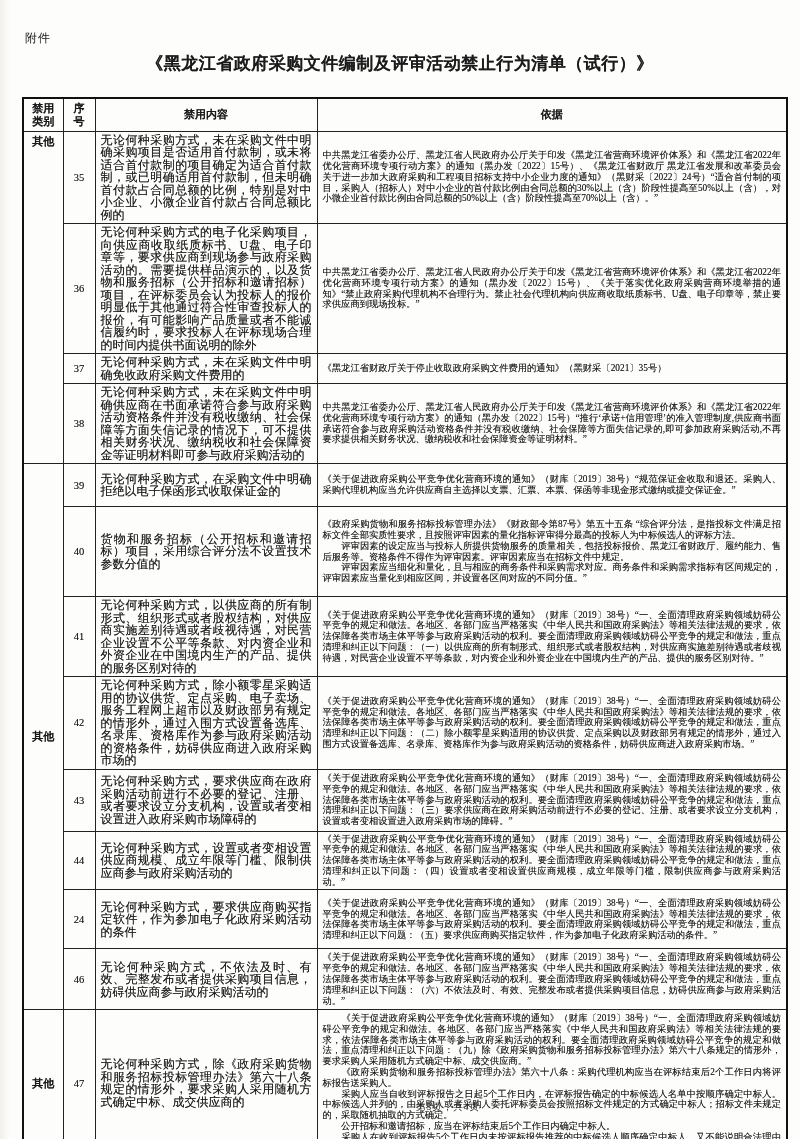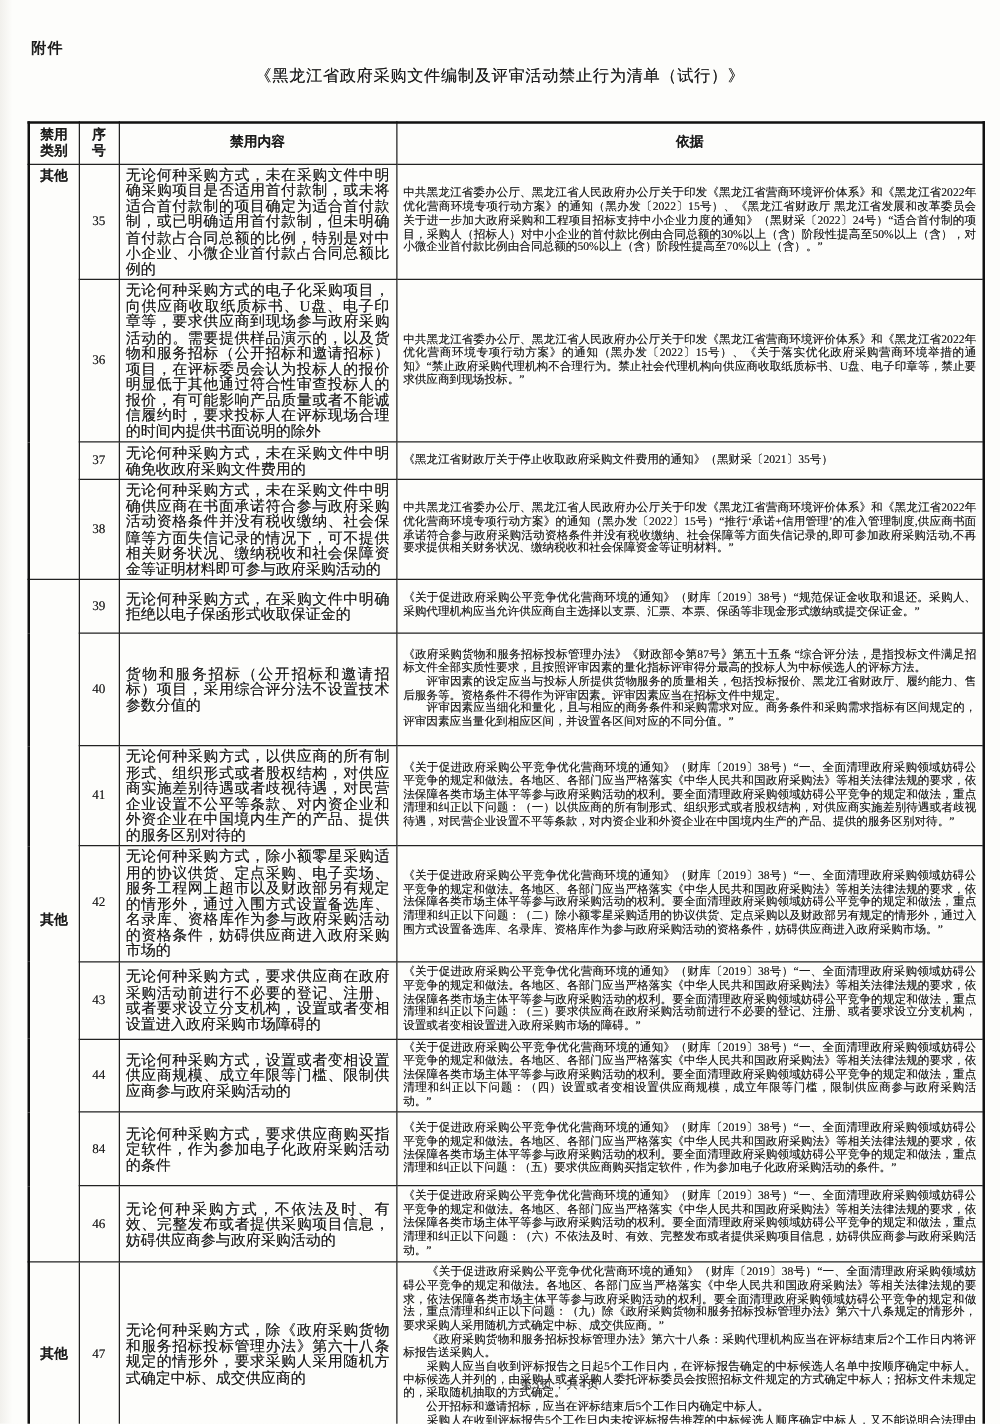--- a/index.html
+++ b/index.html
@@ -10,25 +10,25 @@
     color:#1b1b1b;
     position:relative;
     overflow:hidden;
   }
   .page{
     position:absolute;inset:0;
     background:linear-gradient(90deg,#f1f0ec 0px,#fdfdfb 10px,#fdfdfb 100%);
   }
   .attachment{
     position:absolute;left:25px;top:30px;
-    font-size:12px;font-weight:bold;letter-spacing:1px;
+    font-size:12px;font-weight:normal;letter-spacing:1px;
   }
   .title{
     position:absolute;left:0;top:52px;width:100%;
-    text-align:center;font-size:13px;font-weight:normal;
+    text-align:center;font-size:17px;font-weight:bold;
     margin:0;letter-spacing:0.5px;
     text-shadow:0 0 0.5px rgba(0,0,0,.6);
   }
   table.main{
     position:absolute;left:22px;top:97px;width:764px;
     border-collapse:collapse;table-layout:fixed;
     background:transparent;
   }
   table.main th, table.main td{
     border:1.5px solid #222;
@@ -179,21 +179,21 @@
           </td>
   </tr>
         <tr>
     <td class="num-cell">44</td>
     <td class="content-cell">无论何种采购方式，设置或者变相设置供应商规模、成立年限等门槛、限制供应商参与政府采购活动的</td>
     <td class="basis-cell">
             <div class="basis-p">《关于促进政府采购公平竞争优化营商环境的通知》（财库〔2019〕38号）“一、全面清理政府采购领域妨碍公平竞争的规定和做法。各地区、各部门应当严格落实《中华人民共和国政府采购法》等相关法律法规的要求，依法保障各类市场主体平等参与政府采购活动的权利。要全面清理政府采购领域妨碍公平竞争的规定和做法，重点清理和纠正以下问题：（四）设置或者变相设置供应商规模，成立年限等门槛，限制供应商参与政府采购活动。”</div>
           </td>
   </tr>
         <tr>
-    <td class="num-cell">84</td>
+    <td class="num-cell">24</td>
     <td class="content-cell">无论何种采购方式，要求供应商购买指定软件，作为参加电子化政府采购活动的条件</td>
     <td class="basis-cell">
             <div class="basis-p">《关于促进政府采购公平竞争优化营商环境的通知》（财库〔2019〕38号）“一、全面清理政府采购领域妨碍公平竞争的规定和做法。各地区、各部门应当严格落实《中华人民共和国政府采购法》等相关法律法规的要求，依法保障各类市场主体平等参与政府采购活动的权利。要全面清理政府采购领域妨碍公平竞争的规定和做法，重点清理和纠正以下问题：（五）要求供应商购买指定软件，作为参加电子化政府采购活动的条件。”</div>
           </td>
   </tr>
         <tr>
     <td class="num-cell">46</td>
     <td class="content-cell">无论何种采购方式，不依法及时、有效、完整发布或者提供采购项目信息，妨碍供应商参与政府采购活动的</td>
     <td class="basis-cell">
             <div class="basis-p">《关于促进政府采购公平竞争优化营商环境的通知》（财库〔2019〕38号）“一、全面清理政府采购领域妨碍公平竞争的规定和做法。各地区、各部门应当严格落实《中华人民共和国政府采购法》等相关法律法规的要求，依法保障各类市场主体平等参与政府采购活动的权利。要全面清理政府采购领域妨碍公平竞争的规定和做法，重点清理和纠正以下问题：（六）不依法及时、有效、完整发布或者提供采购项目信息，妨碍供应商参与政府采购活动。”</div>

